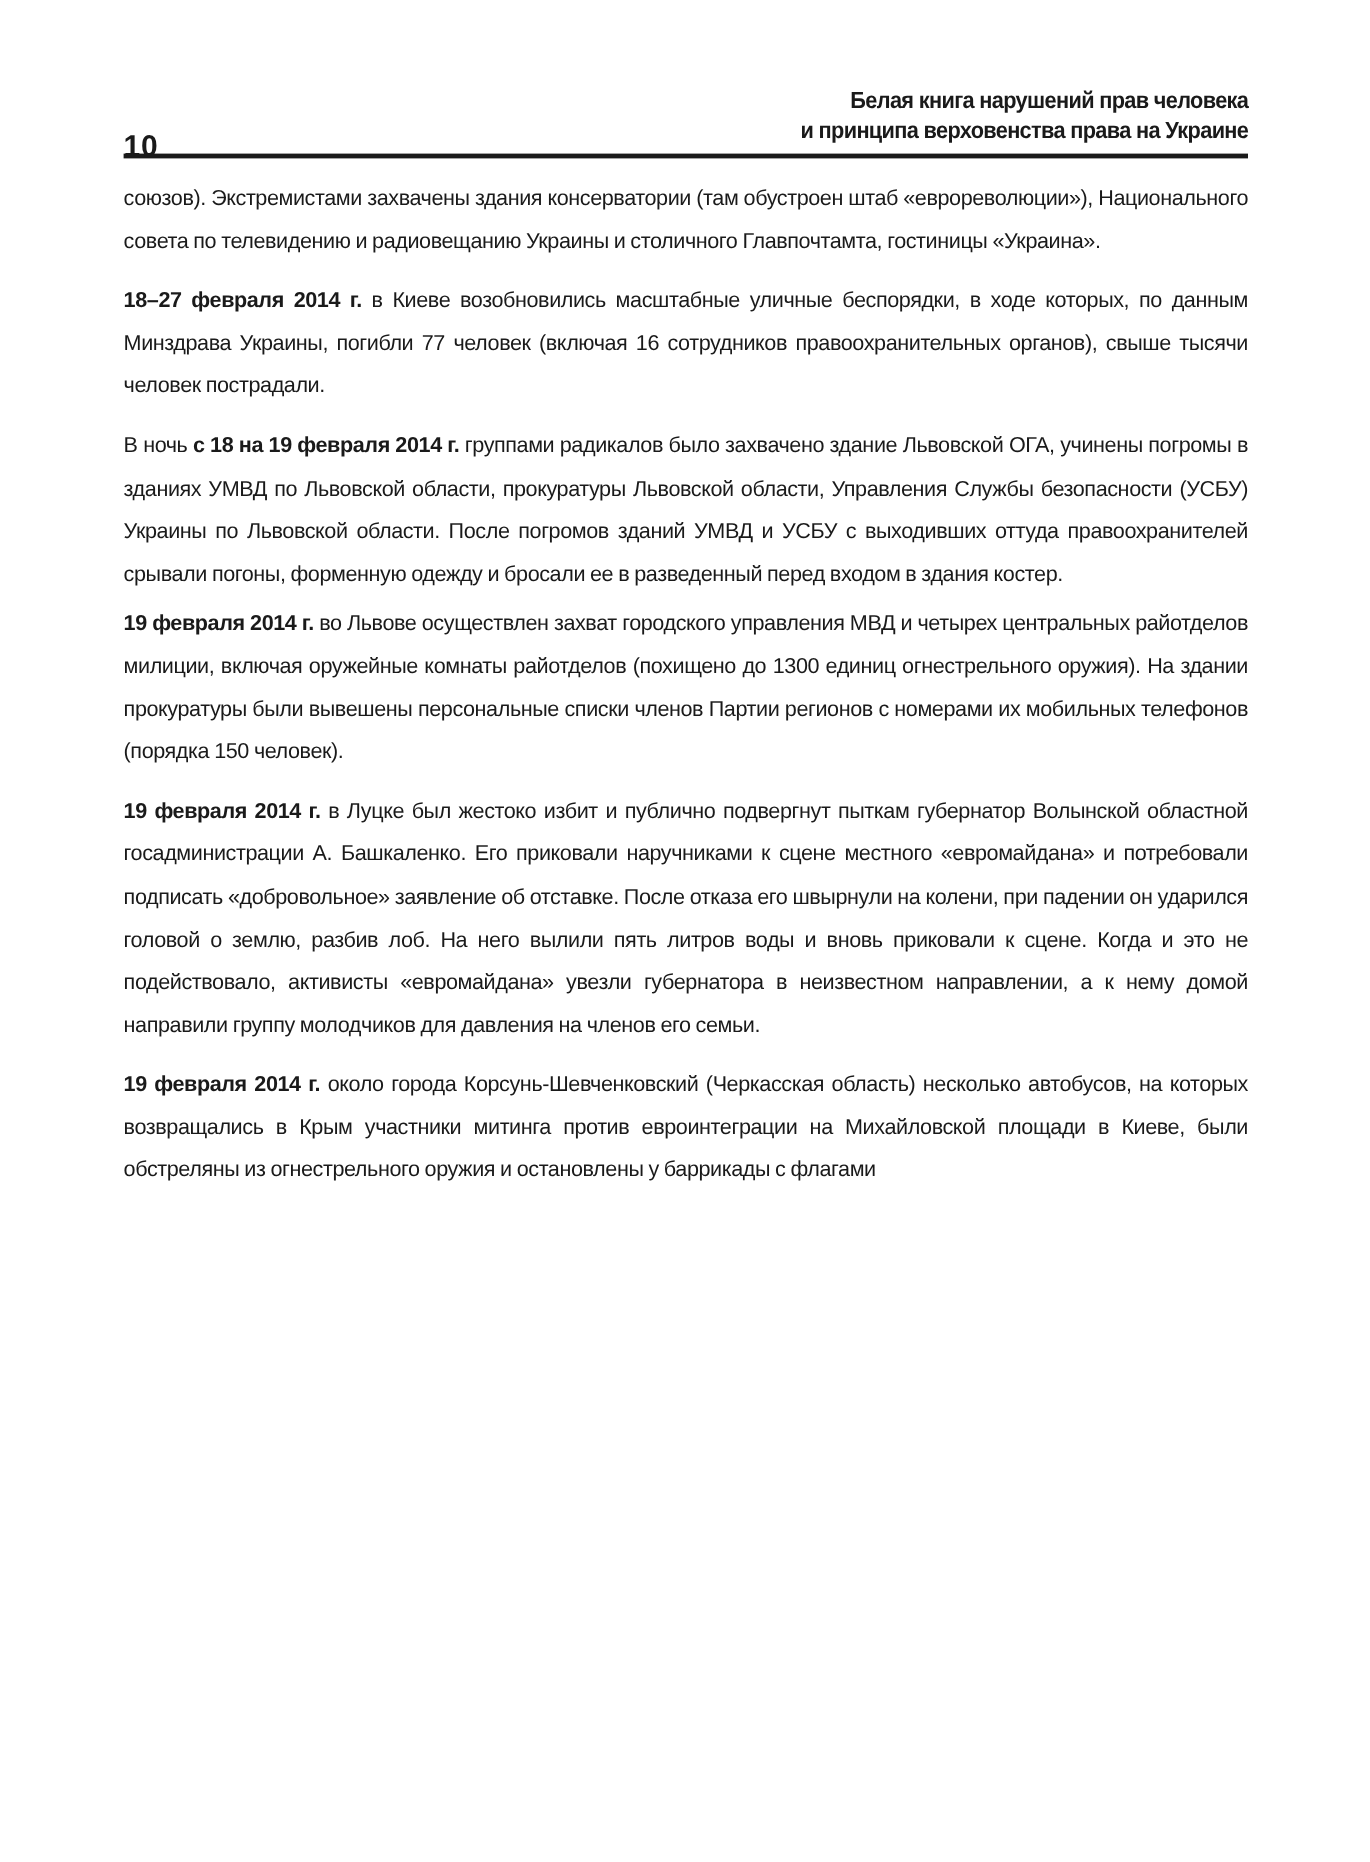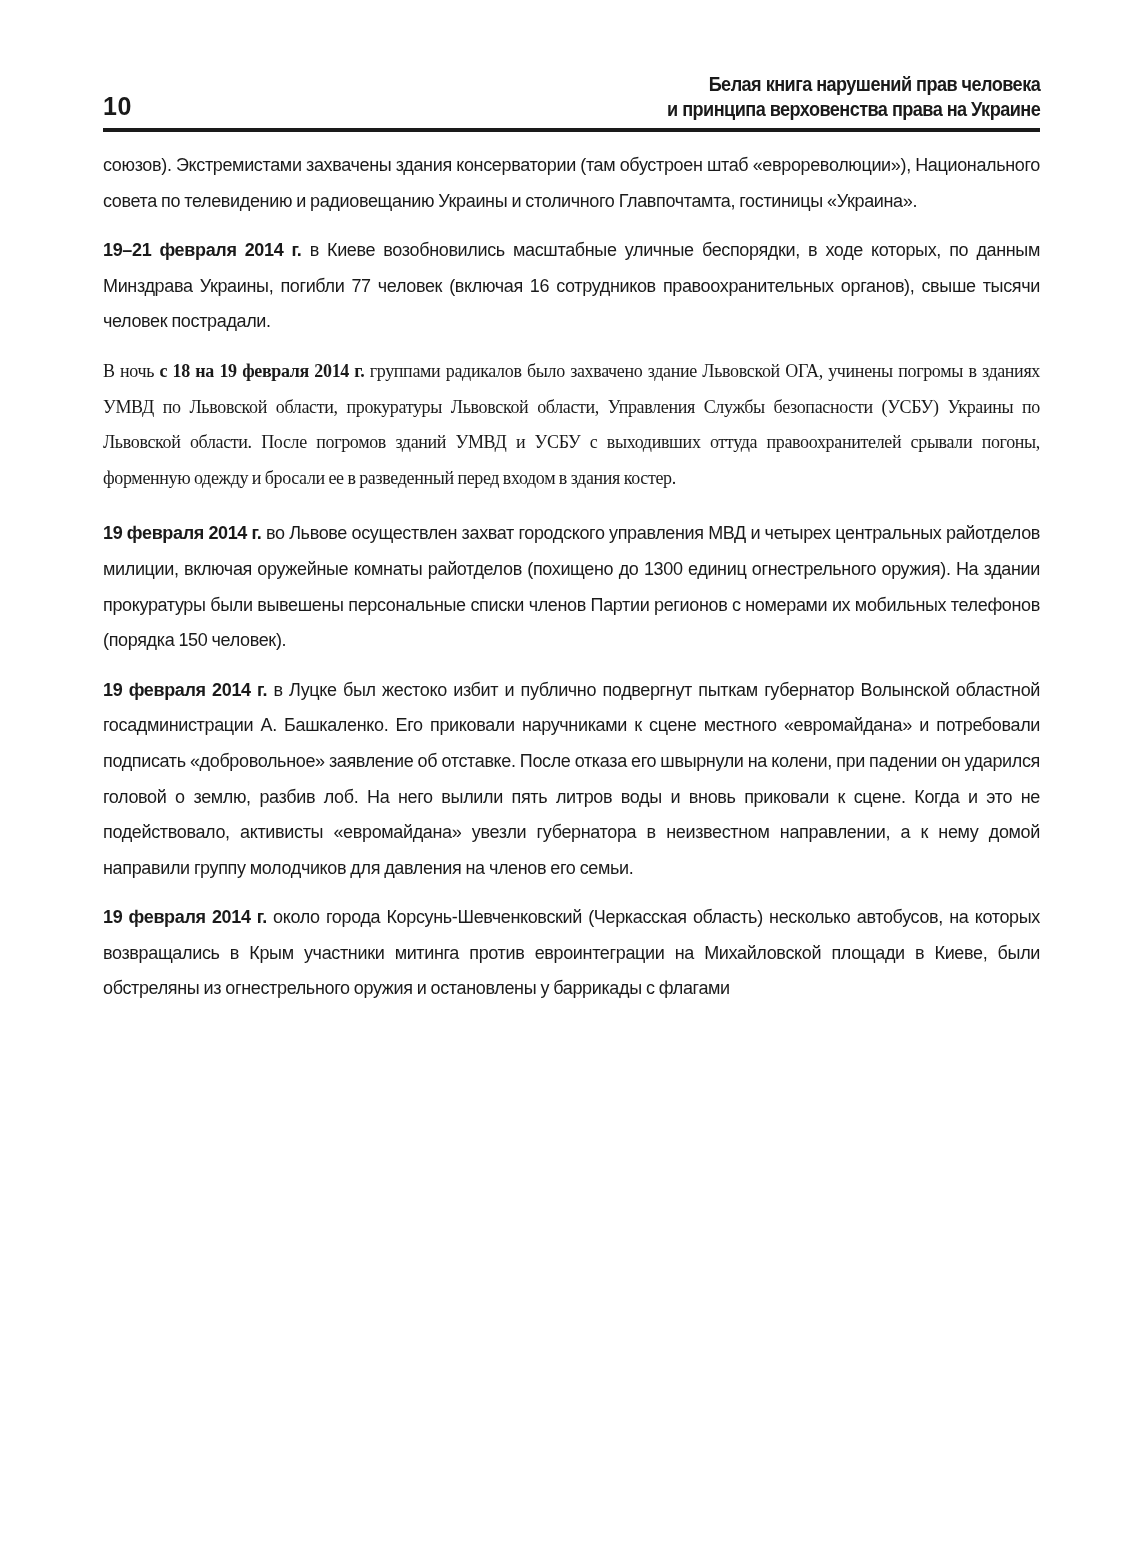--- a/index.html
+++ b/index.html
@@ -21,21 +21,21 @@
       top: 0;
       width: 937px;
     }
     .header {
       position: relative;
       height: 134px;
     }
     .page-number {
       position: absolute;
       left: 0;
-      top: 92px;
+      top: 108px;
       font-size: 25px;
       font-weight: bold;
       line-height: 28px;
       letter-spacing: 0.5px;
     }
     .running-title {
       position: absolute;
       right: 0;
       top: 72px;
       text-align: right;
@@ -59,22 +59,21 @@
       font-size: 18px;
       line-height: 35.6px;
       text-align: justify;
       letter-spacing: -0.35px;
       word-spacing: -0.5px;
     }
     .para {
       margin: 0 0 14px 0;
     }
     .para.tight {
-      margin-bottom: 20px;
-      font-family: Liberation Serif, serif;
+      margin-bottom: 6px;
     }
     .para b {
       font-weight: bold;
     }
   </style>
 </head>
 <body>
 
 <div class="page">
   <div class="header">
@@ -84,21 +83,21 @@
       <div>и принципа верховенства права на Украине</div>
     </div>
     <div class="header-rule"></div>
   </div>
 
   <div class="body-text">
     <p class="para">
       <span>союзов). Экстремистами захвачены здания консерватории (там обустроен штаб «еврореволюции»), Национального совета по телевидению и радиовещанию Украины и столичного Главпочтамта, гостиницы «Украина».</span>
     </p>
     <p class="para">
-      <b>19–21 февраля 2014 г.</b><span> в Киеве возобновились масштабные уличные беспорядки, в ходе которых, по данным Минздрава Украины, погибли 77 человек (включая 16 сотрудников правоохранительных органов), свыше тысячи человек пострадали.</span>
+      <b>18–27 февраля 2014 г.</b><span> в Киеве возобновились масштабные уличные беспорядки, в ходе которых, по данным Минздрава Украины, погибли 77 человек (включая 16 сотрудников правоохранительных органов), свыше тысячи человек пострадали.</span>
     </p>
     <p class="para tight">
       <span>В ночь </span><b>с 18 на 19 февраля 2014 г.</b><span> группами радикалов было захвачено здание Львовской ОГА, учинены погромы в зданиях УМВД по Львовской области, прокуратуры Львовской области, Управления Службы безопасности (УСБУ) Украины по Львовской области. После погромов зданий УМВД и УСБУ с выходивших оттуда правоохранителей срывали погоны, форменную одежду и бросали ее в разведенный перед входом в здания костер.</span>
     </p>
     <p class="para">
       <b>19 февраля 2014 г.</b><span> во Львове осуществлен захват городского управления МВД и четырех центральных райотделов милиции, включая оружейные комнаты райотделов (похищено до 1300 единиц огнестрельного оружия). На здании прокуратуры были вывешены персональные списки членов Партии регионов с номерами их мобильных телефонов (порядка 150 человек).</span>
     </p>
     <p class="para">
       <b>19 февраля 2014 г.</b><span> в Луцке был жестоко избит и публично подвергнут пыткам губернатор Волынской областной госадминистрации А. Башкаленко. Его приковали наручниками к сцене местного «евромайдана» и потребовали подписать «добровольное» заявление об отставке. После отказа его швырнули на колени, при падении он ударился головой о землю, разбив лоб. На него вылили пять литров воды и вновь приковали к сцене. Когда и это не подействовало, активисты «евромайдана» увезли губернатора в неизвестном направлении, а к нему домой направили группу молодчиков для давления на членов его семьи.</span>
     </p>

